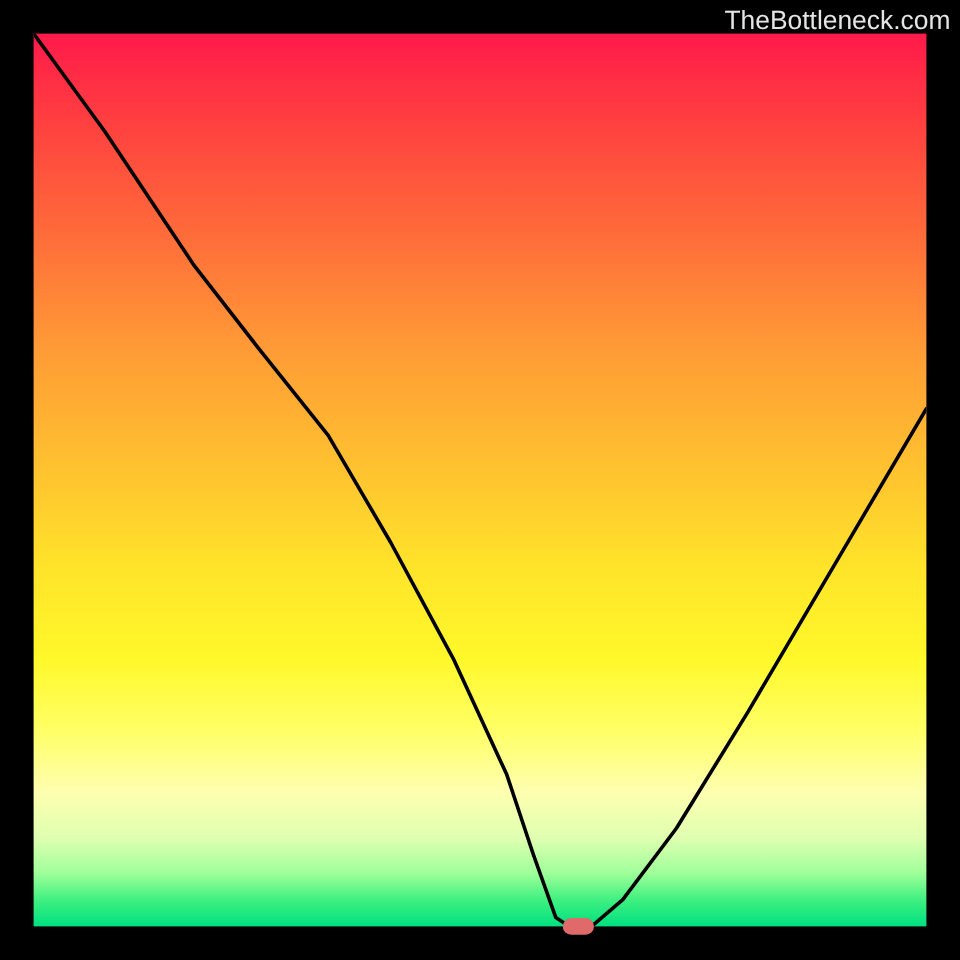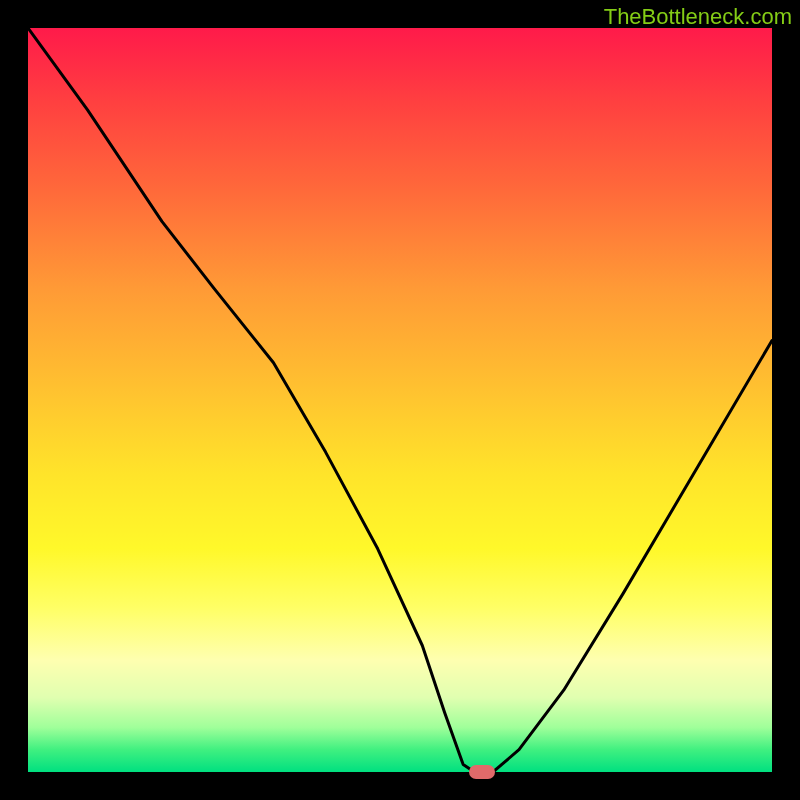--- a/index.html
+++ b/index.html
@@ -8,21 +8,21 @@
     width: 800px;
     height: 800px;
     background: #000;
     position: relative;
     font-family: Arial, sans-serif;
   }
   .watermark {
     position: absolute;
     top: 4px;
     right: 8px;
-    color: #84cc16;
+    color: #e5e5e5;
     font-size: 22px;
     font-weight: 500;
     z-index: 10;
   }
   .plot-area {
     position: absolute;
     left: 28px;
     top: 28px;
     width: 744px;
     height: 744px;

